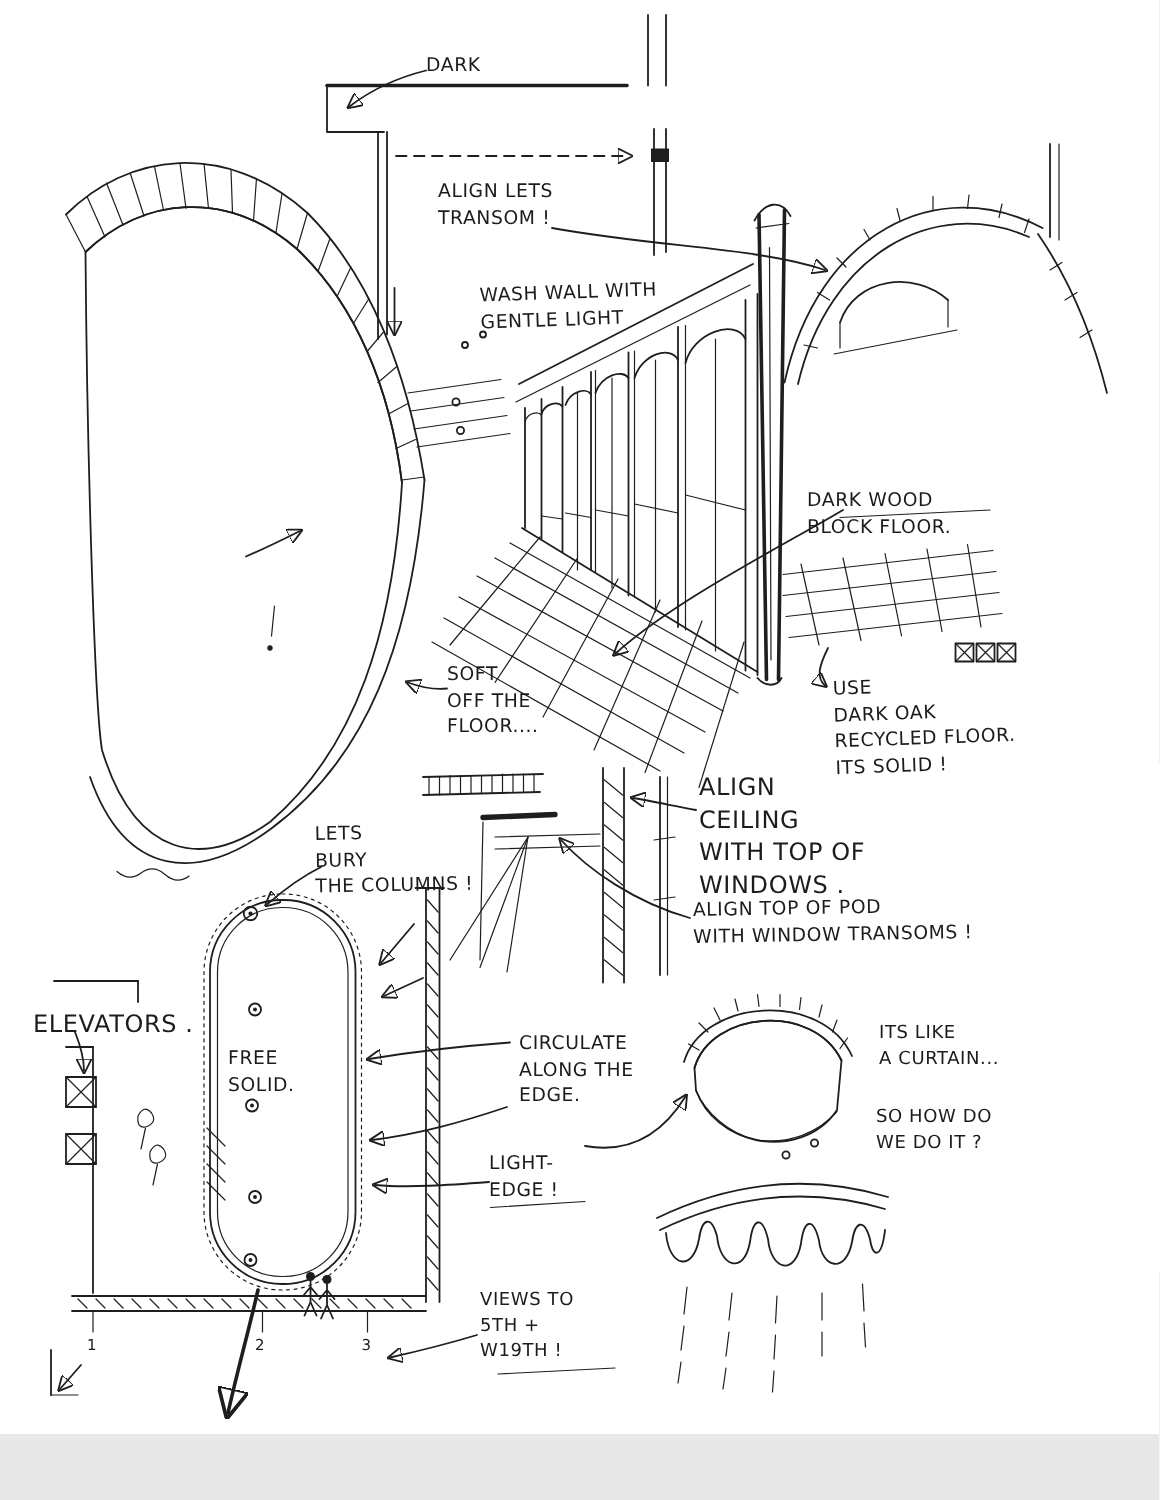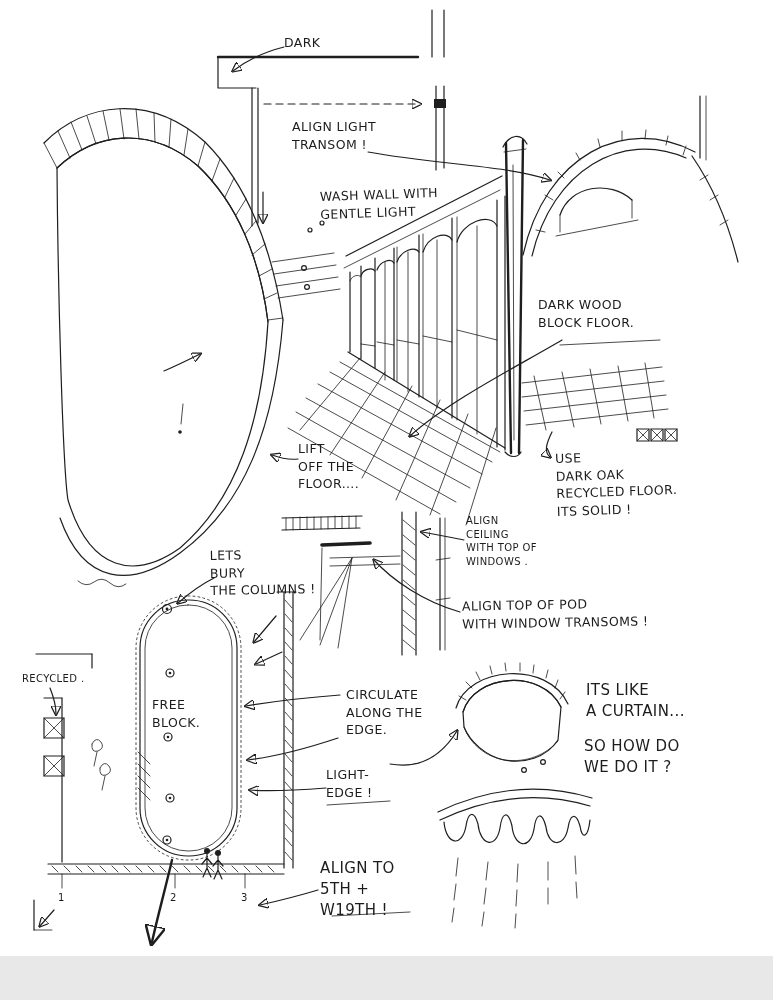--- a/index.html
+++ b/index.html
@@ -8,22 +8,22 @@
   #sk{position:absolute;left:0;top:0;}
   #sk path,#sk line,#sk rect,#sk circle,#sk ellipse{
       stroke:#1e1e1e;stroke-width:1.2;fill:none;stroke-linecap:round;stroke-linejoin:round;}
   #sk .thick{stroke-width:2.4;}
   #sk .xthick{stroke-width:3.6;}
   #sk .thin{stroke-width:0.8;}
   #sk .fill{fill:#1e1e1e;stroke:none;}
   #sk .dash{stroke-dasharray:7 5;}
   .note{position:absolute;color:#1c1c1c;font-size:12.5px;font-weight:500;
         letter-spacing:.4px;line-height:1.4;white-space:pre-line;}
-  .sm{font-size:10px;line-height:1.35;}
-  .lg{font-size:15px;}
+  .sm{font-size:16px;line-height:1.35;}
+  .lg{font-size:12px;}
   .grid-num{position:absolute;color:#1c1c1c;font-size:10px;}
 </style>
 </head>
 <body>
 
 <div id="page">
 
 <svg id="sk" width="773" height="1000" viewBox="0 0 773 1000">
   <defs>
     <marker id="ah" viewBox="0 0 10 10" refX="8" refY="5" markerWidth="8.5" markerHeight="8.5" orient="auto-start-reverse">
@@ -307,51 +307,51 @@
     <path d="M338,738 C308,748 280,756 248,760" marker-end="url(#ah)"></path>
     <path d="M326,788 C300,790 272,792 250,790" marker-end="url(#ah)"></path>
     <path d="M390,764 C424,770 444,752 457,731" marker-end="url(#ah)"></path>
     <path d="M318,890 C298,896 278,901 260,905" marker-end="url(#ah)"></path>
     <path class="thick" d="M172,860 C165,890 158,915 152,942" marker-end="url(#ah)"></path>
     <path d="M54,910 L40,926" marker-end="url(#ah)"></path>
   </g>
 </svg>
 
 <div class="note" style="left:284px;top:34px">DARK</div>
-<div class="note" style="left:292px;top:118px">ALIGN LIGHT
+<div class="note" style="left:292px;top:118px">ALIGN LETS
 TRANSOM !</div>
 <div class="note" style="left:320px;top:186px;transform:rotate(-2deg)">WASH WALL WITH
 GENTLE LIGHT</div>
-<div class="note" style="left:538px;top:296px">DARK WOOD
+<div class="note" style="left:538px;top:324px">DARK WOOD
 BLOCK FLOOR.</div>
-<div class="note" style="left:298px;top:440px">LIFT
+<div class="note" style="left:298px;top:440px">SOFT
 OFF THE
 FLOOR....</div>
 <div class="note" style="left:556px;top:448px;transform:rotate(-2deg)">USE
 DARK OAK
 RECYCLED FLOOR.
 ITS SOLID !</div>
 <div class="note sm" style="left:466px;top:514px">ALIGN
 CEILING
 WITH TOP OF
 WINDOWS .</div>
 <div class="note" style="left:462px;top:596px;transform:rotate(-1deg)">ALIGN TOP OF POD
 WITH WINDOW TRANSOMS !</div>
 <div class="note" style="left:210px;top:546px;transform:rotate(-1deg)">LETS
 BURY
 THE COLUMNS !</div>
-<div class="note sm" style="left:22px;top:672px">RECYCLED .</div>
+<div class="note sm" style="left:22px;top:672px">ELEVATORS .</div>
 <div class="note" style="left:152px;top:696px">FREE
-BLOCK.</div>
+SOLID.</div>
 <div class="note" style="left:346px;top:686px">CIRCULATE
 ALONG THE
 EDGE.</div>
 <div class="note" style="left:326px;top:766px">LIGHT-
 EDGE !</div>
-<div class="note lg" style="left:320px;top:858px">ALIGN TO
+<div class="note lg" style="left:320px;top:858px">VIEWS TO
 5TH +
 W19TH !</div>
 <div class="note lg" style="left:586px;top:680px">ITS LIKE
 A CURTAIN...</div>
 <div class="note lg" style="left:584px;top:736px">SO HOW DO
 WE DO IT ?</div>
 <div class="grid-num" style="left:58px;top:892px">1</div>
 <div class="grid-num" style="left:170px;top:892px">2</div>
 <div class="grid-num" style="left:241px;top:892px">3</div>
 

